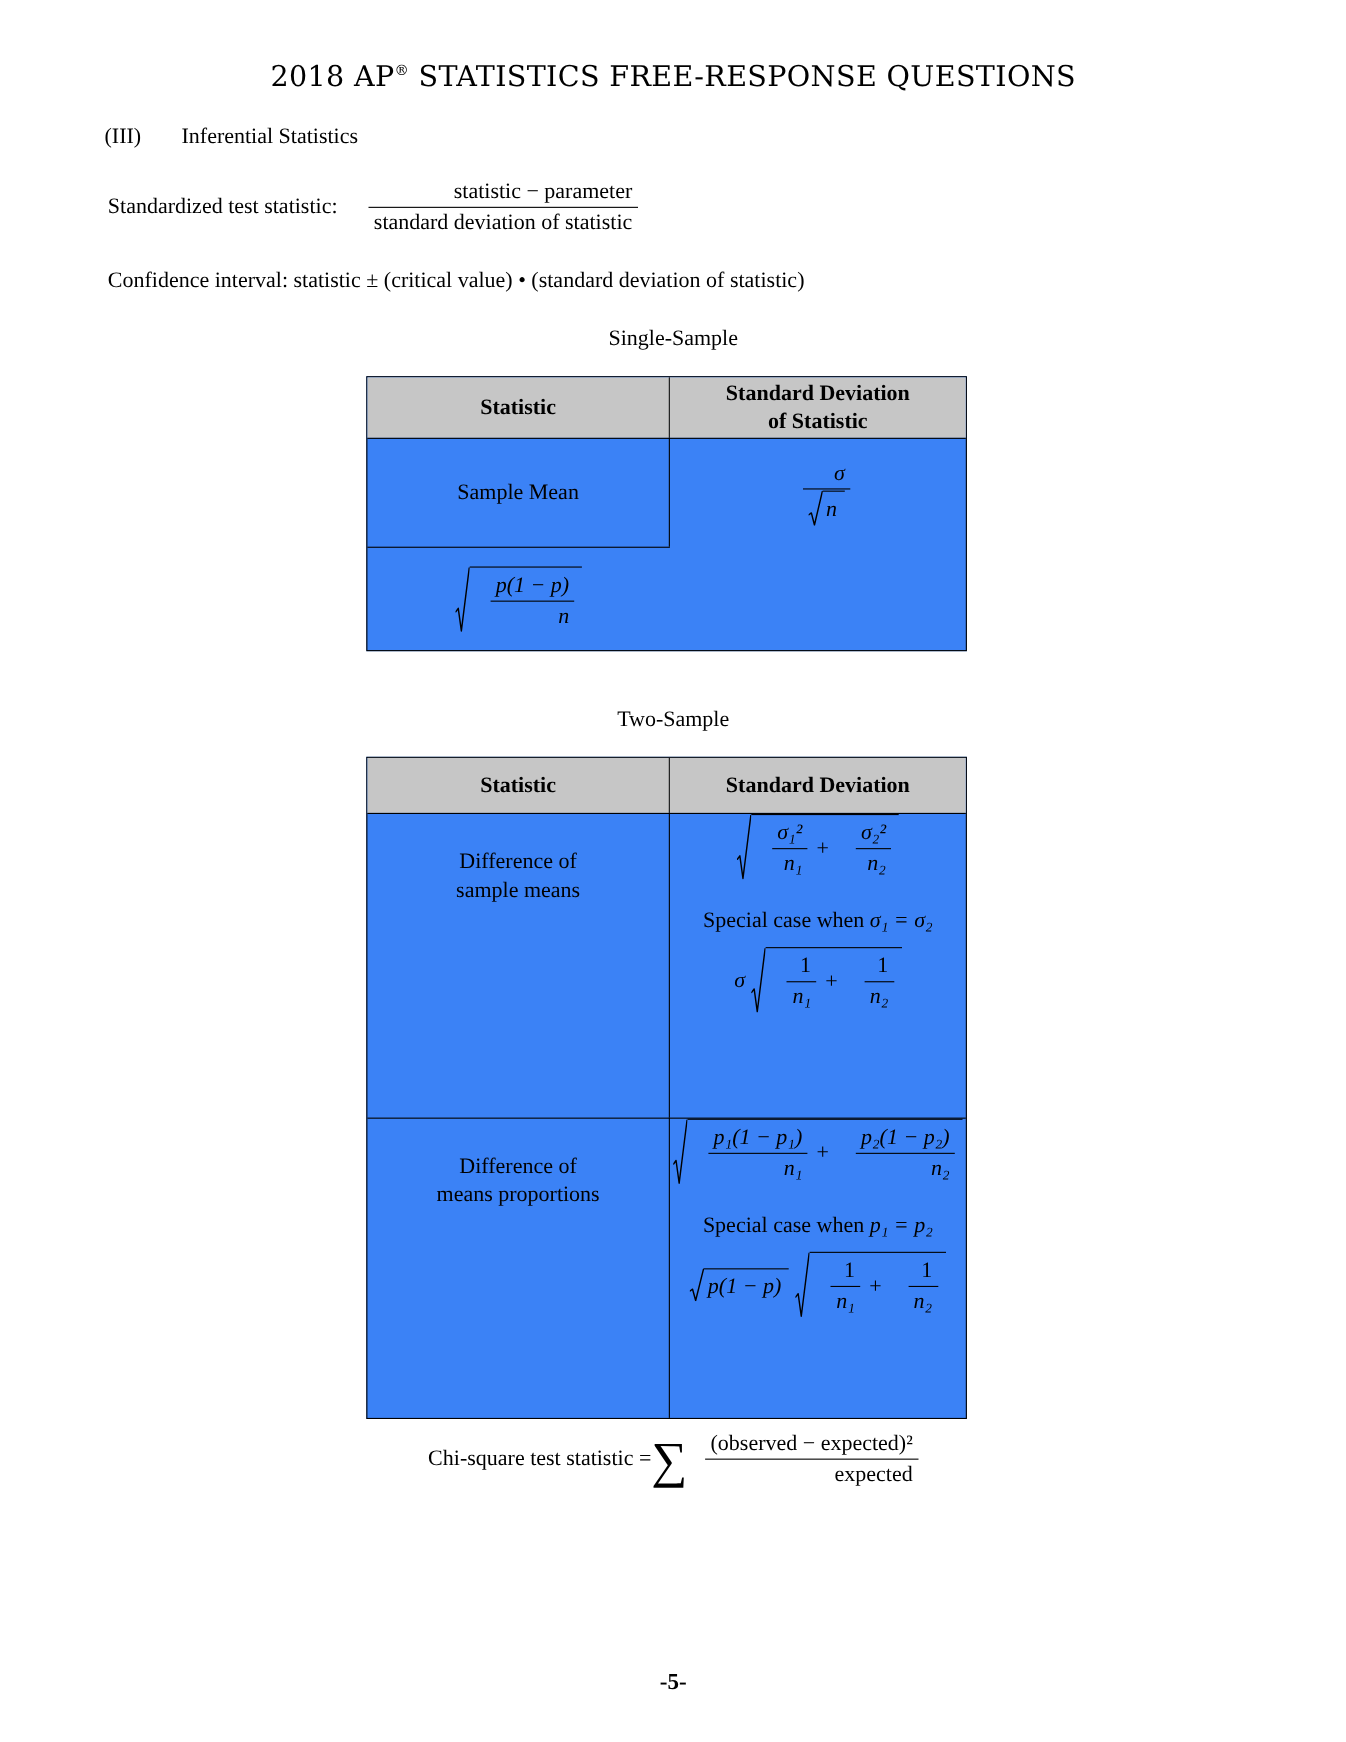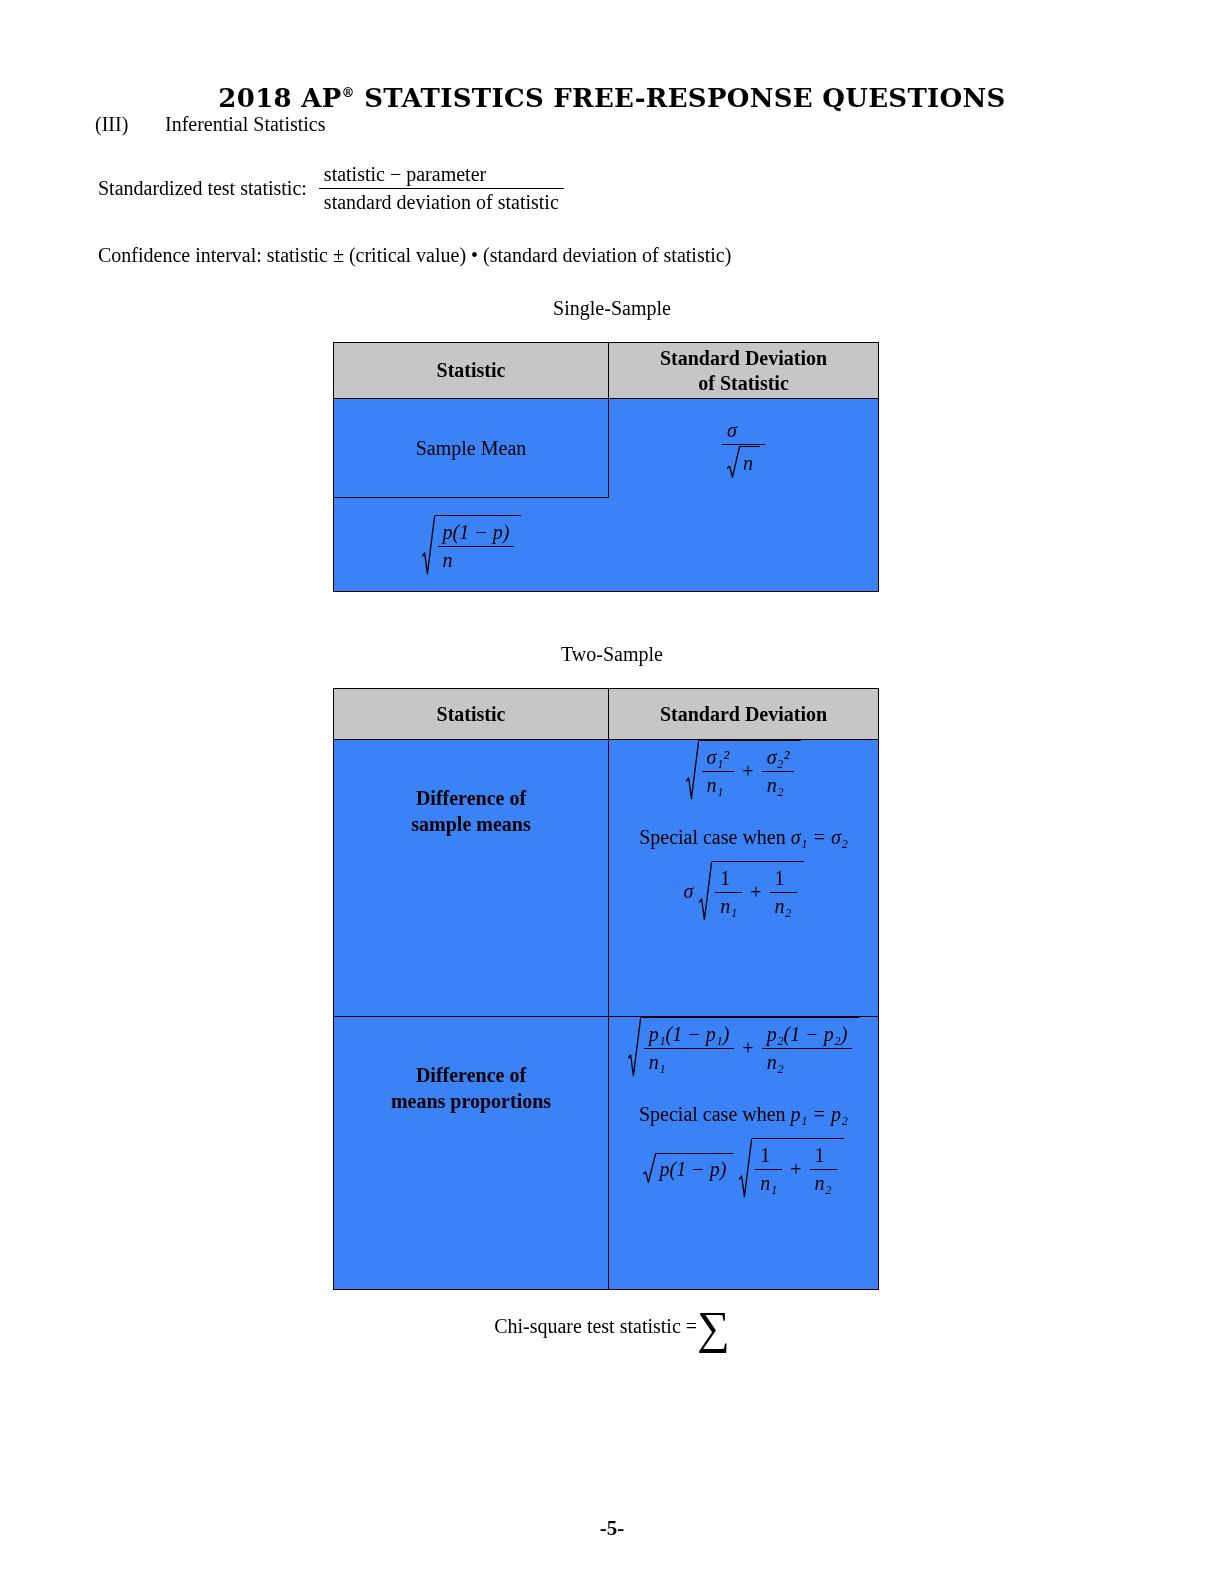--- a/index.html
+++ b/index.html
@@ -8,36 +8,36 @@
     width: 1224px; height: 1584px; position: relative;
     font-family: "Liberation Serif", "DejaVu Serif", serif;
     font-size: 20px; color: #000;
   }
   .abs { position: absolute; }
   .fullw { left: 0; width: 100%; text-align: center; }
 
   
   .title {
     top: 55px; font-family: "DejaVu Serif", "Liberation Serif", serif;
-    font-weight: bold; font-size: 26px; letter-spacing: 0.3px; margin-top: 28px;
+    font-weight: normal; font-size: 26px; letter-spacing: 0.3px;
   }
   .title sup { font-size: 0.5em; }
 
   
   .section-line { top: 113px; left: 95px; }
   .sec-label { display: inline-block; width: 70px; }
 
   
   .std-line { top: 158px; left: 98px; display: flex; align-items: center; gap: 12px; height: 60px; }
 
   
   .ci-line { top: 244px; left: 98px; }
 
   
-  .frac { display: inline-flex; flex-direction: column; align-items: flex-start; text-align: center; line-height: 1.25; vertical-align: middle; }
+  .frac { display: inline-flex; flex-direction: column; align-items: flex-end; text-align: center; line-height: 1.25; vertical-align: middle; margin-left: 16px; }
   .frac > .num { padding: 0 5px 1px; display: inline-flex; align-items: center; justify-content: center; }
   .frac > .bar { align-self: stretch; height: 0; border-top: 1.4px solid #000; }
   .frac > .den { padding: 1px 5px 0; display: inline-flex; align-items: center; justify-content: center; }
 
   
   .sqrt { position: relative; display: inline-flex; padding-left: 13px; vertical-align: middle; }
   .sqrt > .radsvg { position: absolute; left: 0; top: 0; width: 13px; height: 100%; }
   .radicand { border-top: 1.4px solid #000; padding: 4px 7px 2px 3px; display: inline-flex; align-items: center; gap: 5px; }
 
   .it { font-style: italic; }
@@ -46,21 +46,21 @@
   
   .tbl { display: grid; border: 1.6px solid #000; background: #3b82f6; }
   .cell { border-top: 1.6px solid #000; display: flex; align-items: center; justify-content: center; text-align: center; }
   .cell.c1 { border-right: 1.6px solid #000; }
   .cell.hd { border-top: none; background: #c6c6c6; font-weight: bold; line-height: 1.25; }
   .single-tbl { left: 333px; top: 342px; grid-template-columns: 275px 269px; grid-template-rows: 55px 99px 94px; }
   .two-tbl    { left: 333px; top: 688px; grid-template-columns: 275px 269px; grid-template-rows: 50px 277px 273px; }
   .single-title { top: 297px; }
   .two-title { top: 643px; }
   .tbl-label { line-height: 1.3; }
-  .two-tbl .cell.stat { flex-direction: column; justify-content: flex-start; padding-top: 45px; font-weight: bold; }
+  .two-tbl .cell.stat { flex-direction: column; justify-content: flex-start; padding-top: 30px; }
   .two-tbl .cell.fcell { flex-direction: column; justify-content: flex-start; }
   .special-text { margin-top: 26px; }
   .special-formula { margin-top: 12px; display: inline-flex; align-items: center; gap: 6px; }
   .formula-row { display: inline-flex; align-items: center; }
 
   
   .chi-line { top: 1290px; display: flex; align-items: center; justify-content: center; height: 72px; }
   .big-sigma { font-size: 46px; line-height: 1; position: relative; top: 2px; }
 
   
@@ -242,17 +242,22 @@
             </span>
           </span>
         </span>
       </span>
     </div>
   </div>
 
   <div class="abs fullw chi-line">
     <span>Chi-square test statistic =</span>
     <span class="big-sigma">∑</span>
+    <span class="frac">
+      <span class="num">(observed − expected)²</span>
+      <span class="bar"></span>
+      <span class="den">expected</span>
+    </span>
   </div>
 
   <div class="abs fullw footer">-5-</div>
 
 </div>
 
 </body></html>

